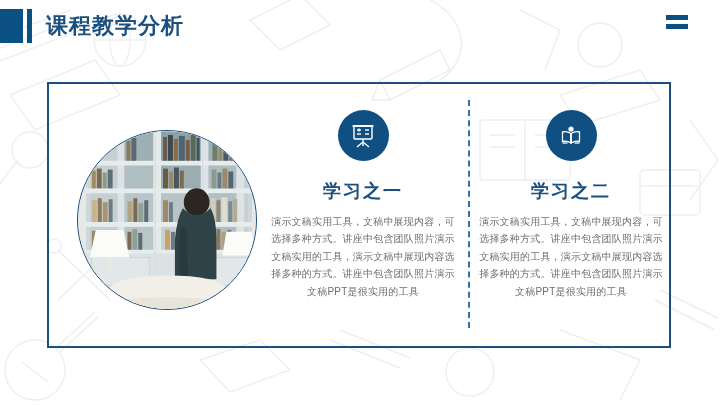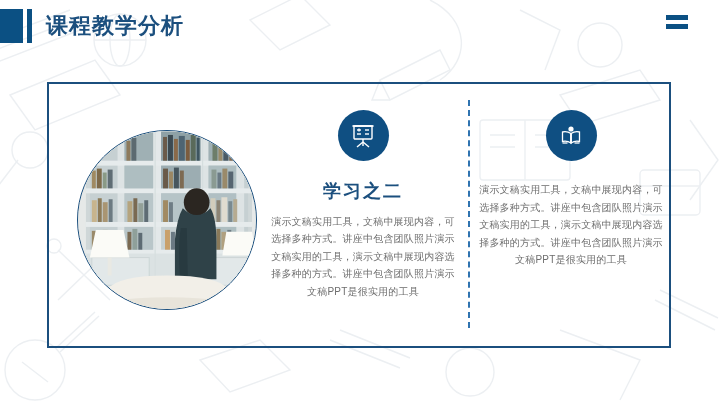--- a/index.html
+++ b/index.html
@@ -348,31 +348,32 @@
         <line x1="13" y1="16" x2="13" y2="23"></line>
         <line x1="13" y1="19" x2="7" y2="24"></line>
         <line x1="13" y1="19" x2="19" y2="24"></line>
         <line x1="7" y1="7" x2="11" y2="7"></line>
         <line x1="7" y1="11" x2="11" y2="11"></line>
         <line x1="15" y1="7" x2="19" y2="7"></line>
         <line x1="15" y1="11" x2="19" y2="11"></line>
         <line x1="9" y1="5.5" x2="9" y2="8.5"></line>
       </svg>
     </div>
-    <div class="col-title">学习之二</div>
+    <div class="col-title">学习之一</div>
     <div class="col-body">演示文稿实用工具，文稿中展现内容，可选择多种方式。讲座中包含团队照片演示文稿实用的工具，演示文稿中展现内容选择多种的方式。讲座中包含团队照片演示文稿PPT是很实用的工具</div>
   </div>
 
   <div class="col" id="col-2">
     <div class="icon-circle">
       <svg width="26" height="26" viewBox="0 0 26 26" fill="none" stroke="#ffffff" stroke-width="1.3">
         <circle cx="13" cy="6" r="2.6" fill="#ffffff" stroke="none"></circle>
         <path d="M13 10.5 q-4 -2.5 -8.5 -1.5 l0 9.5 q4.5 -1 8.5 1.5 z"></path>
         <path d="M13 10.5 q4 -2.5 8.5 -1.5 l0 9.5 q-4.5 -1 -8.5 1.5 z"></path>
         <line x1="13" y1="10.5" x2="13" y2="20"></line>
         <line x1="4.5" y1="20" x2="9.5" y2="20"></line>
         <line x1="16.5" y1="20" x2="21.5" y2="20"></line>
       </svg>
     </div>
+    <div class="col-title">学习之二</div>
     <div class="col-body">演示文稿实用工具，文稿中展现内容，可选择多种方式。讲座中包含团队照片演示文稿实用的工具，演示文稿中展现内容选择多种的方式。讲座中包含团队照片演示文稿PPT是很实用的工具</div>
   </div>
 
 </div>
 
 </body></html>

